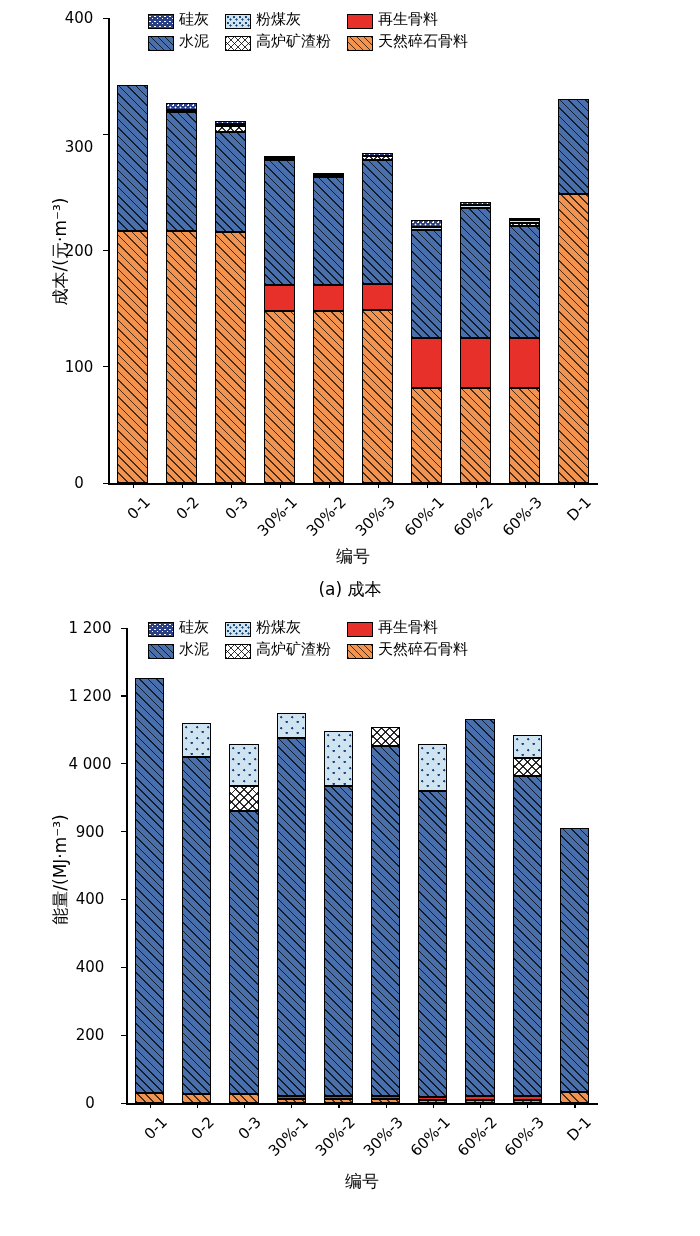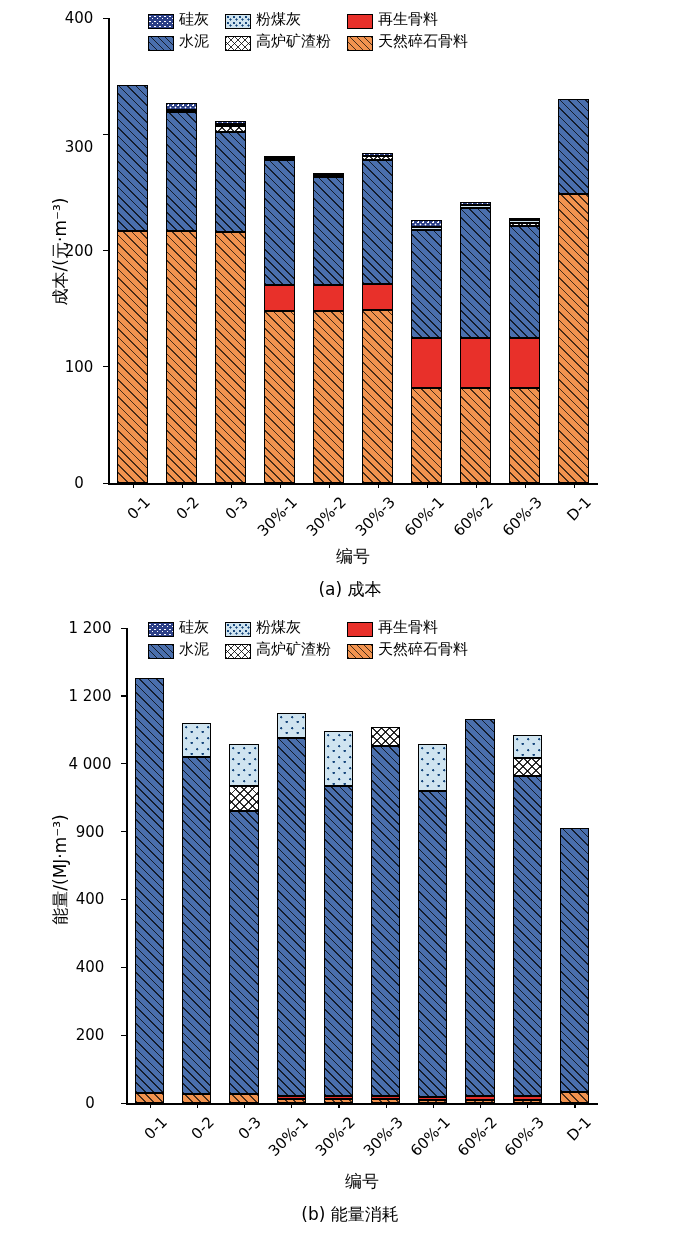--- a/index.html
+++ b/index.html
@@ -400,14 +400,13 @@
       <div class="xtick-label" style="left: 349.2px; top: 485px; width: 60px;">60%-3</div>
       <div class="bar-stack" style="left: 433.768px; width: 29.264px; height: 475px; top: 0px;">
         <div class="seg f-tianran" style="bottom: 0px; height: 10.8571px;"></div>
         <div class="seg f-shuini" style="bottom: 10.8571px; height: 264.643px;"></div>
       </div>
       <div class="tick" style="left: 448.4px; top: 475px; height: 5px; width: 1.2px;"></div>
       <div class="xtick-label" style="left: 396.4px; top: 485px; width: 60px;">D-1</div>
     </div>
   <div class="ylabel" style="left:-30px; top:250px; width:180px; text-align:center; transform:rotate(-90deg);">能量/(MJ·m⁻³)</div>
   <div class="xlabel" style="left:262px; top:562px; width:200px;">编号</div>
-  <div class="caption" style="top:595px;">(b)  能量消耗</div>
 </div>
 
 </body></html>

